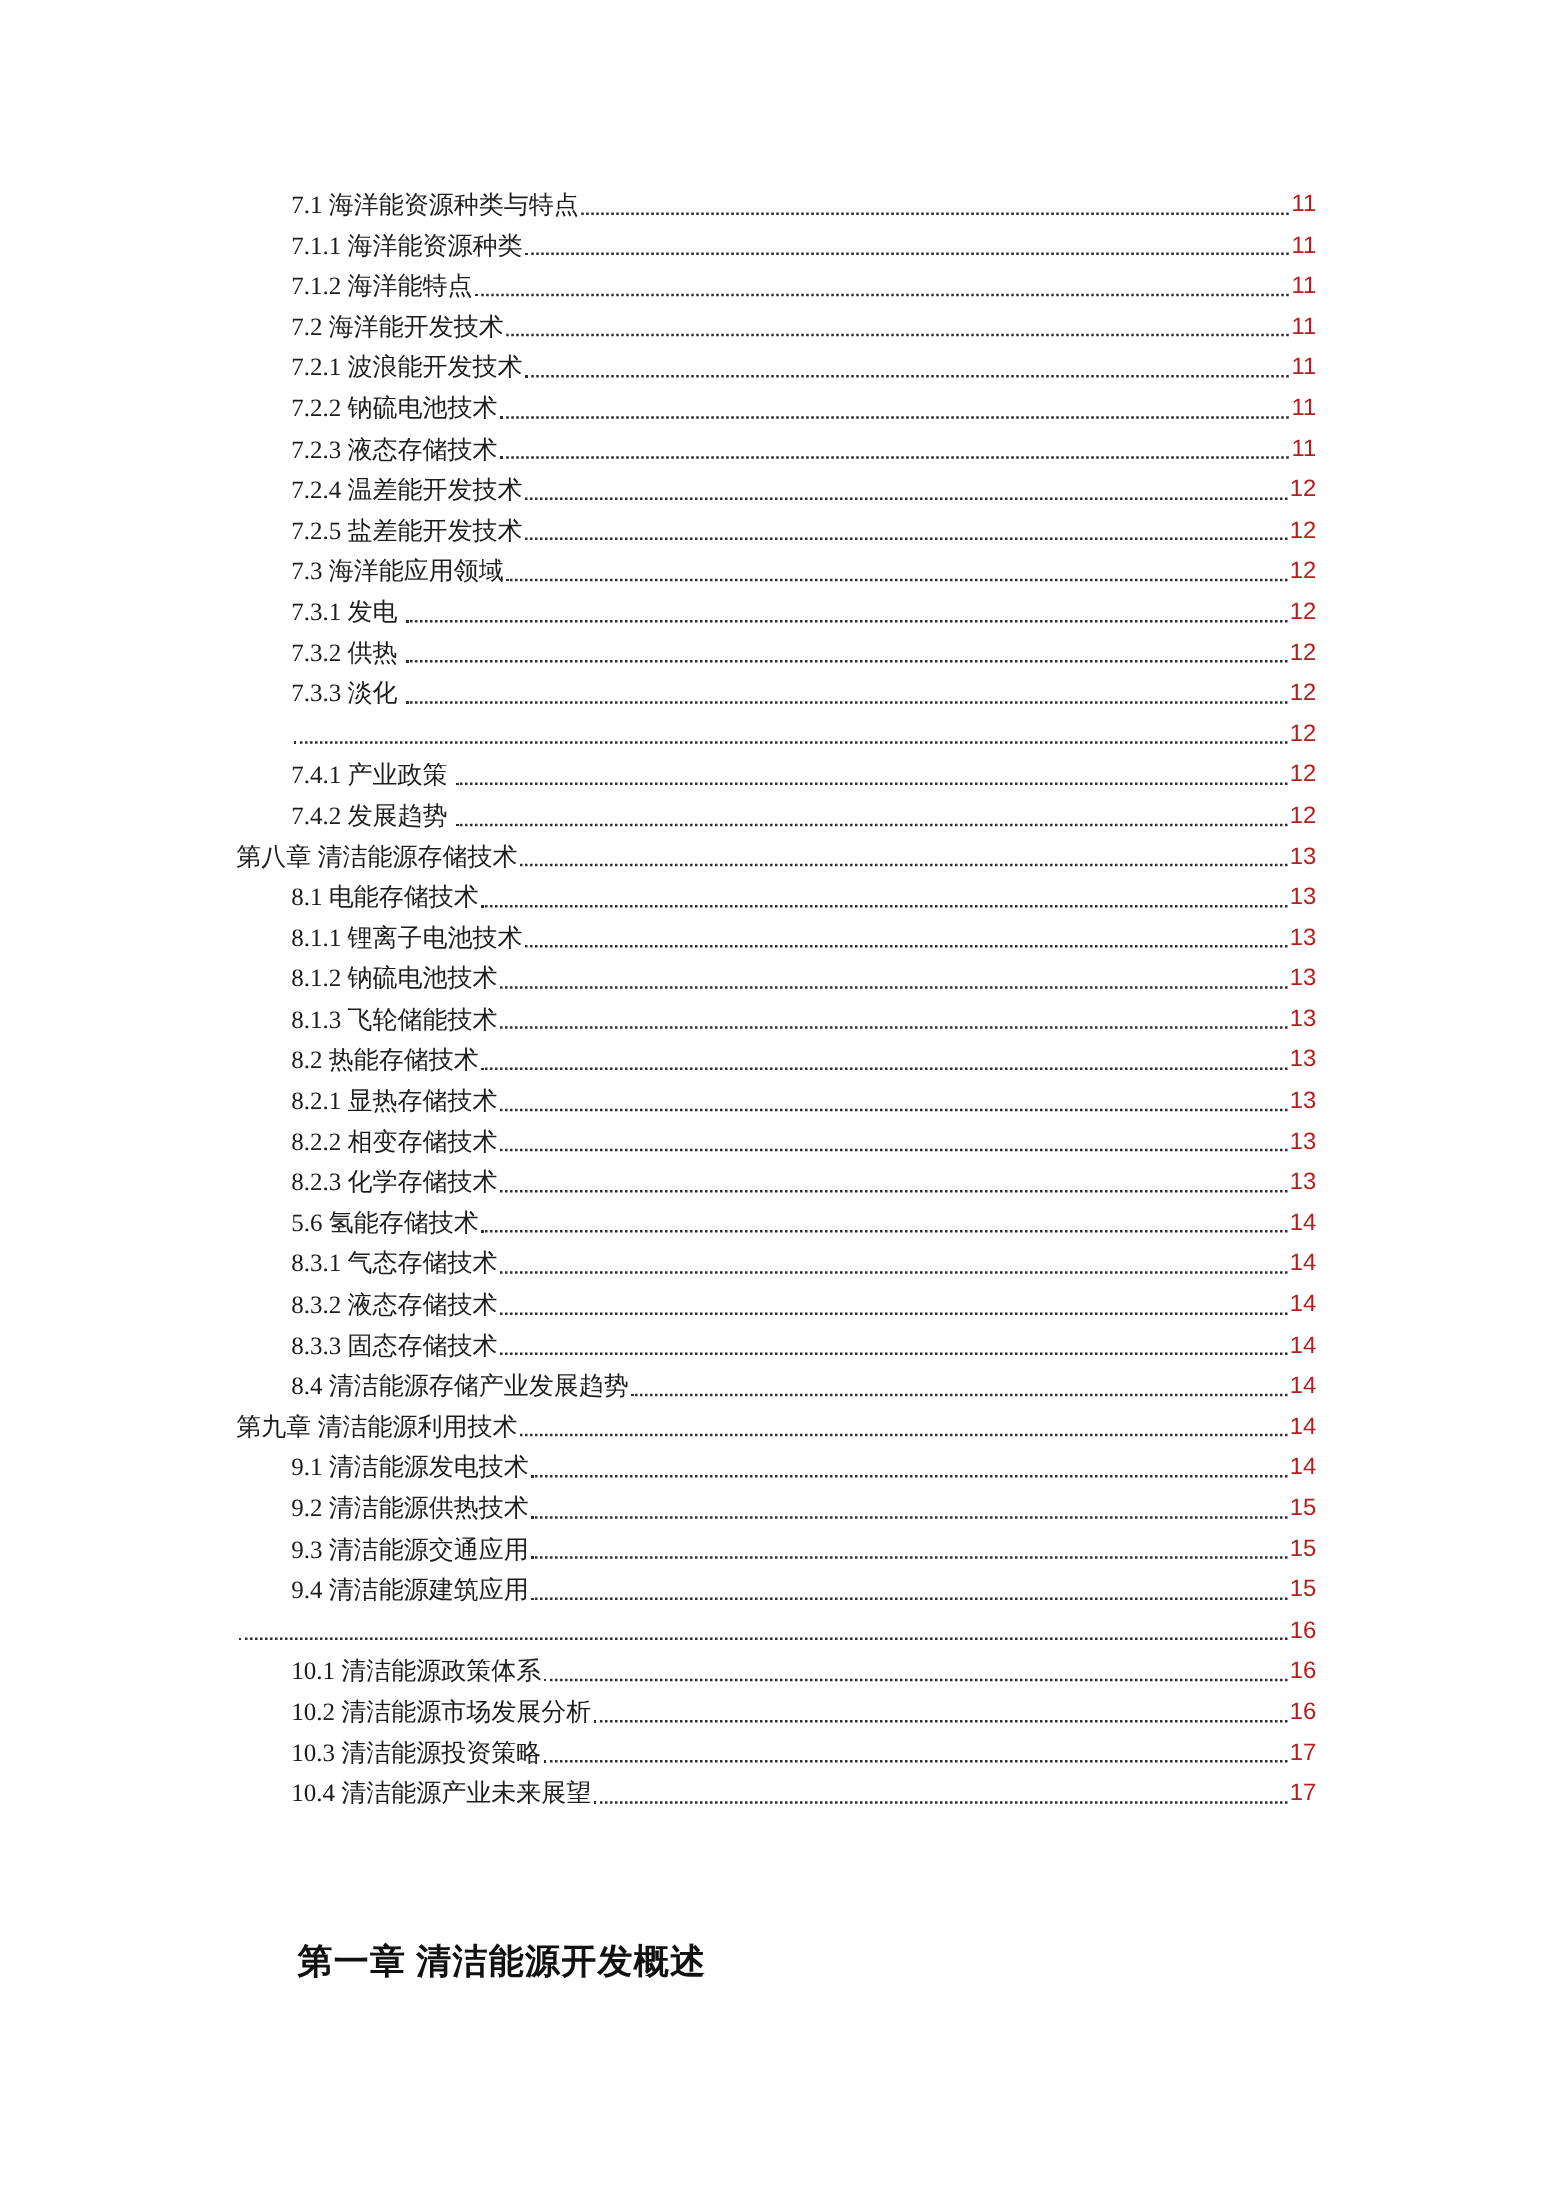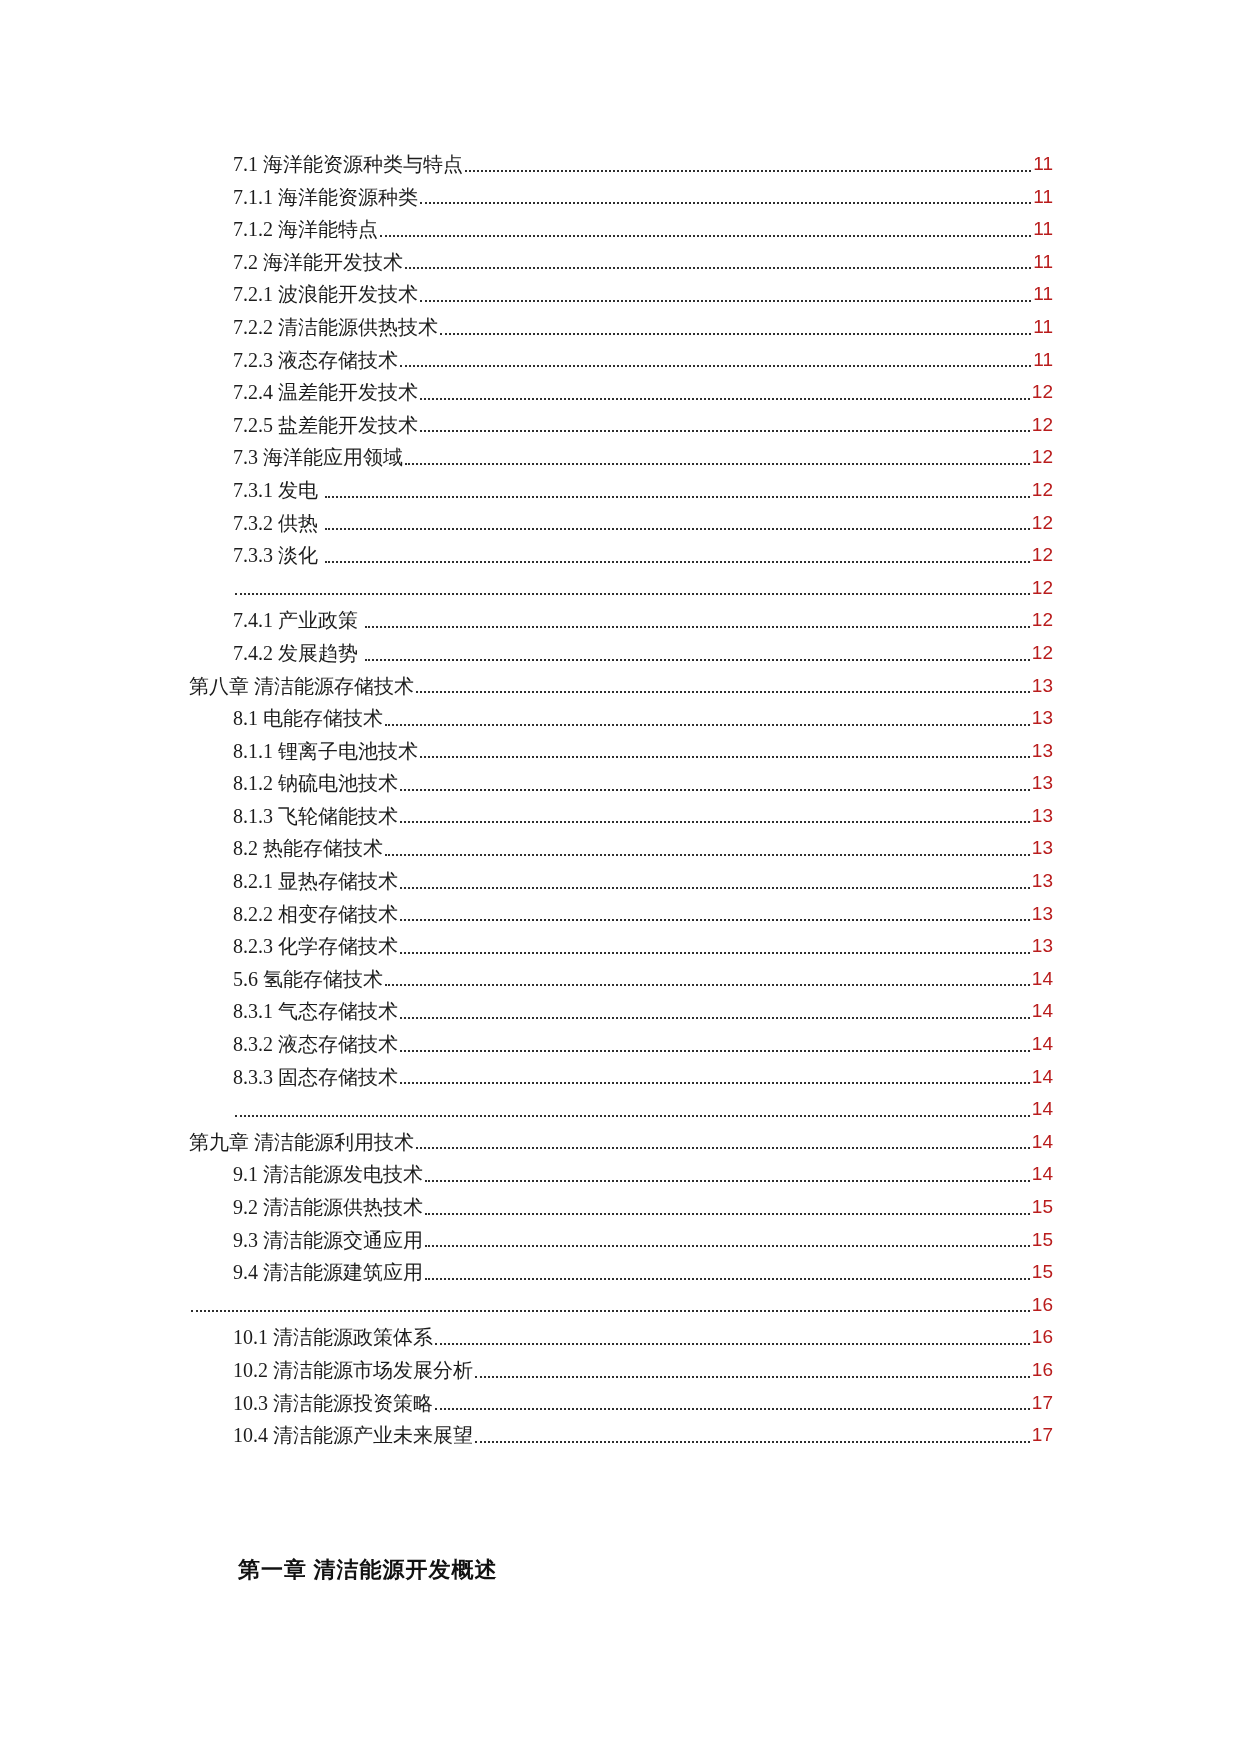--- a/index.html
+++ b/index.html
@@ -49,21 +49,21 @@
     font-family: "Liberation Sans", "DejaVu Sans", sans-serif;
     font-size: 19px;
     line-height: 32.6px;
     color: #b91c1c;
   }
   .chapter-heading {
     position: absolute;
     left: 238px;
     top: 1550px;
     margin: 0;
-    font-size: 22px;
+    font-size: 28px;
     font-weight: 700;
     line-height: 40px;
     letter-spacing: 1px;
     color: #111111;
     white-space: pre;
     text-align: right;
   }
 </style>
 </head>
 <body>
@@ -94,21 +94,21 @@
     <span class="toc-page">11</span>
   </div>
 
   <div class="toc-row level-1">
     <span class="toc-label">7.2.1 波浪能开发技术</span>
     <span class="toc-dots"></span>
     <span class="toc-page">11</span>
   </div>
 
   <div class="toc-row level-1">
-    <span class="toc-label">7.2.2 清洁能源供热技术</span>
+    <span class="toc-label">7.2.2 钠硫电池技术</span>
     <span class="toc-dots"></span>
     <span class="toc-page">11</span>
   </div>
 
   <div class="toc-row level-1">
     <span class="toc-label">7.2.3 液态存储技术</span>
     <span class="toc-dots"></span>
     <span class="toc-page">11</span>
   </div>
 
@@ -237,20 +237,21 @@
     <span class="toc-page">14</span>
   </div>
 
   <div class="toc-row level-1">
     <span class="toc-label">8.3.3 固态存储技术</span>
     <span class="toc-dots"></span>
     <span class="toc-page">14</span>
   </div>
 
   <div class="toc-row level-1">
+    <span class="toc-label">8.4 清洁能源存储产业发展趋势</span>
     <span class="toc-dots"></span>
     <span class="toc-page">14</span>
   </div>
 
   <div class="toc-row level-0">
     <span class="toc-label">第九章 清洁能源利用技术</span>
     <span class="toc-dots"></span>
     <span class="toc-page">14</span>
   </div>
 

